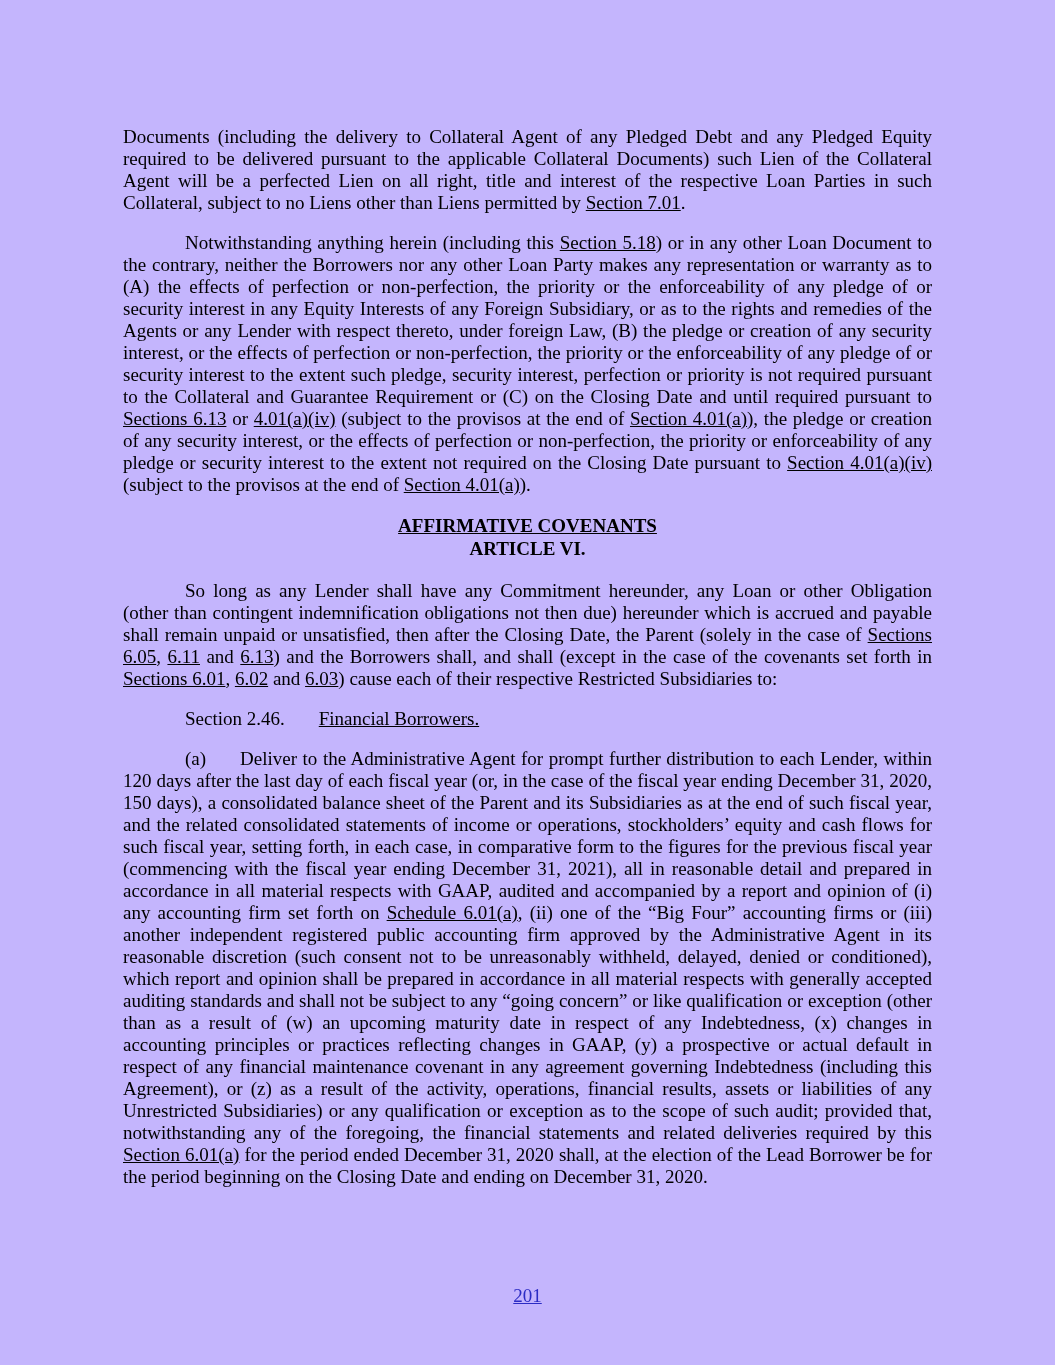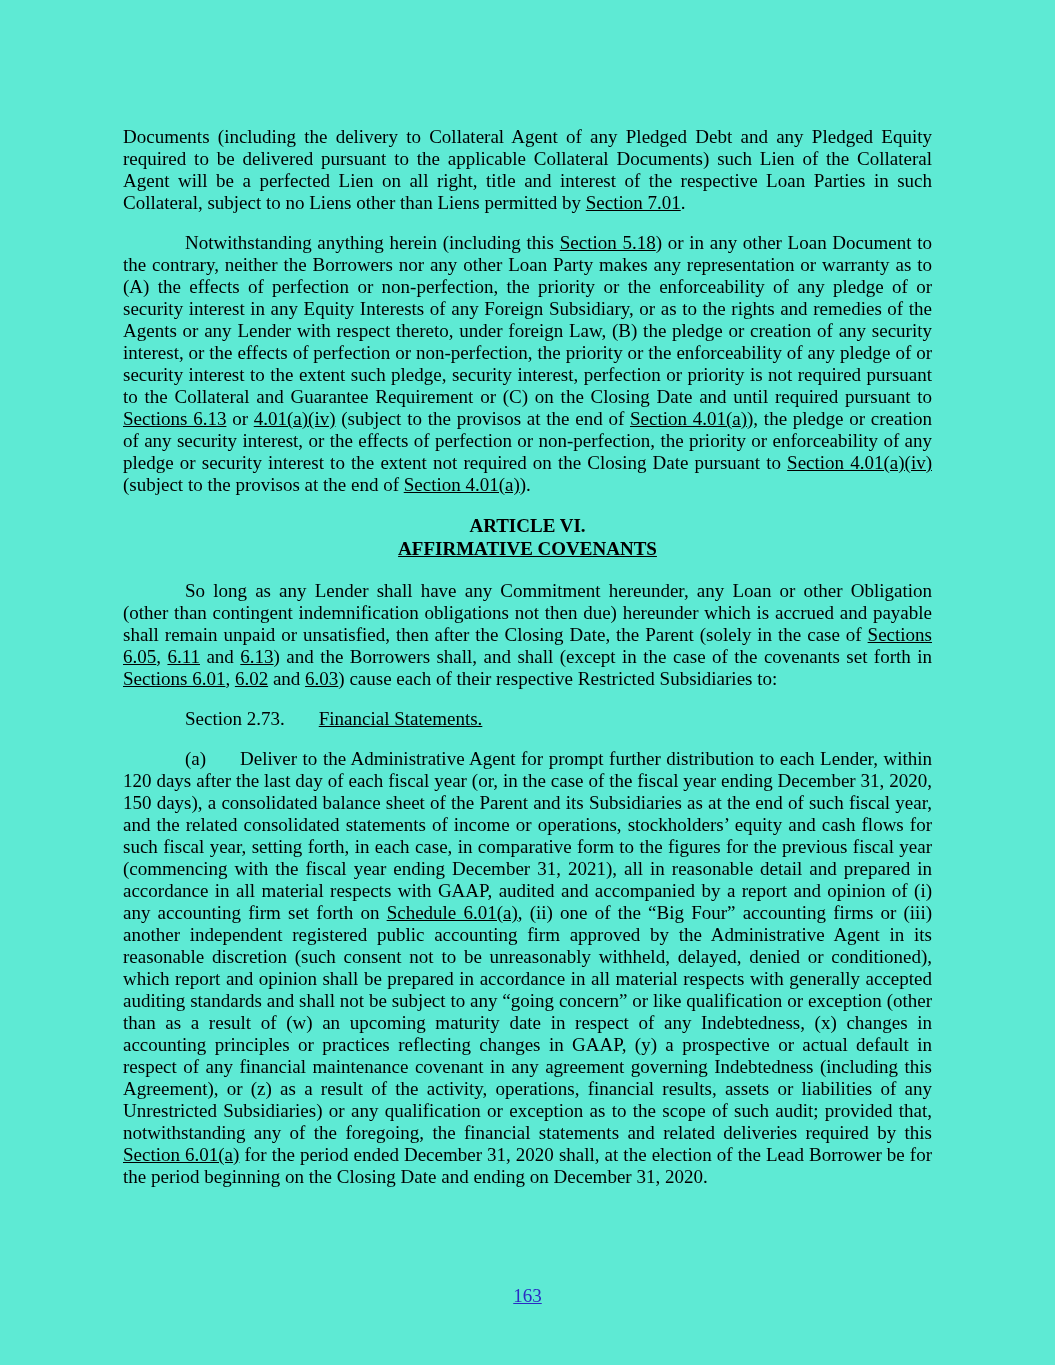--- a/index.html
+++ b/index.html
@@ -1,20 +1,20 @@
 <!DOCTYPE html>
 <html><head>
 <meta charset="utf-8">
 <style>
   html, body { margin: 0; padding: 0; background: #ffffff; }
   .page {
     position: relative;
     width: 1055px;
     height: 1365px;
-    background: #5eead4;
+    background: #c4b5fd;
     color: #000000;
     font-family: "Liberation Serif", "DejaVu Serif", serif;
     font-size: 19px;
     line-height: 22px;
     overflow: hidden;
     box-sizing: border-box;
   }
   .content {
     position: absolute;
     top: 126px;
@@ -54,29 +54,29 @@
 <body>
 
 <div class="page">
   <div class="content">
 
     <p class="para"><span>Documents (including the delivery to Collateral Agent of any Pledged Debt and any Pledged Equity required to be delivered pursuant to the applicable Collateral Documents) such Lien of the Collateral Agent will be a perfected Lien on all right, title and interest of the respective Loan Parties in such Collateral, subject to no Liens other than Liens permitted by </span><span class="run-u">Section 7.01</span><span>.</span></p>
 
     <p class="para indent"><span>Notwithstanding anything herein (including this </span><span class="run-u">Section 5.18</span><span>) or in any other Loan Document to the contrary, neither the Borrowers nor any other Loan Party makes any representation or warranty as to (A) the effects of perfection or non-perfection, the priority or the enforceability of any pledge of or security interest in any Equity Interests of any Foreign Subsidiary, or as to the rights and remedies of the Agents or any Lender with respect thereto, under foreign Law, (B) the pledge or creation of any security interest, or the effects of perfection or non-perfection, the priority or the enforceability of any pledge of or security interest to the extent such pledge, security interest, perfection or priority is not required pursuant to the Collateral and Guarantee Requirement or (C) on the Closing Date and until required pursuant to </span><span class="run-u">Sections 6.13</span><span> or </span><span class="run-u">4.01(a)(iv)</span><span> (subject to the provisos at the end of </span><span class="run-u">Section 4.01(a)</span><span>), the pledge or creation of any security interest, or the effects of perfection or non-perfection, the priority or enforceability of any pledge or security interest to the extent not required on the Closing Date pursuant to </span><span class="run-u">Section 4.01(a)(iv)</span><span> (subject to the provisos at the end of </span><span class="run-u">Section 4.01(a)</span><span>).</span></p>
 
     <div class="heading">
+      <div class="heading-line underline">AFFIRMATIVE COVENANTS</div>
       <div class="heading-line">ARTICLE VI.</div>
-      <div class="heading-line underline">AFFIRMATIVE COVENANTS</div>
     </div>
 
     <p class="para indent"><span>So long as any Lender shall have any Commitment hereunder, any Loan or other Obligation (other than contingent indemnification obligations not then due) hereunder which is accrued and payable shall remain unpaid or unsatisfied, then after the Closing Date, the Parent (solely in the case of </span><span class="run-u">Sections 6.05</span><span>, </span><span class="run-u">6.11</span><span> and </span><span class="run-u">6.13</span><span>) and the Borrowers shall, and shall (except in the case of the covenants set forth in </span><span class="run-u">Sections 6.01</span><span>, </span><span class="run-u">6.02</span><span> and </span><span class="run-u">6.03</span><span>) cause each of their respective Restricted Subsidiaries to:</span></p>
 
-    <p class="para indent"><span>Section 2.73.</span><span class="tab"></span><span class="run-u">Financial Statements.</span></p>
+    <p class="para indent"><span>Section 2.46.</span><span class="tab"></span><span class="run-u">Financial Borrowers.</span></p>
 
     <p class="para indent"><span>(a)</span><span class="tab"></span><span>Deliver to the Administrative Agent for prompt further distribution to each Lender, within 120 days after the last day of each fiscal year (or, in the case of the fiscal year ending December 31, 2020, 150 days), a consolidated balance sheet of the Parent and its Subsidiaries as at the end of such fiscal year, and the related consolidated statements of income or operations, stockholders’ equity and cash flows for such fiscal year, setting forth, in each case, in comparative form to the figures for the previous fiscal year (commencing with the fiscal year ending December 31, 2021), all in reasonable detail and prepared in accordance in all material respects with GAAP, audited and accompanied by a report and opinion of (i) any accounting firm set forth on </span><span class="run-u">Schedule 6.01(a)</span><span>, (ii) one of the “Big Four” accounting firms or (iii) another independent registered public accounting firm approved by the Administrative Agent in its reasonable discretion (such consent not to be unreasonably withheld, delayed, denied or conditioned), which report and opinion shall be prepared in accordance in all material respects with generally accepted auditing standards and shall not be subject to any “going concern” or like qualification or exception (other than as a result of (w) an upcoming maturity date in respect of any Indebtedness, (x) changes in accounting principles or practices reflecting changes in GAAP, (y) a prospective or actual default in respect of any financial maintenance covenant in any agreement governing Indebtedness (including this Agreement), or (z) as a result of the activity, operations, financial results, assets or liabilities of any Unrestricted Subsidiaries) or any qualification or exception as to the scope of such audit; </span><span class="run-i">provided</span><span> that, notwithstanding any of the foregoing, the financial statements and related deliveries required by this </span><span class="run-u">Section 6.01(a)</span><span> for the period ended December 31, 2020 shall, at the election of the Lead Borrower be for the period beginning on the Closing Date and ending on December 31, 2020.</span></p>
 
 
   </div>
 
   <div class="footer">
-    <span class="page-num">163</span>
+    <span class="page-num">201</span>
   </div>
 </div>
 
 </body></html>

